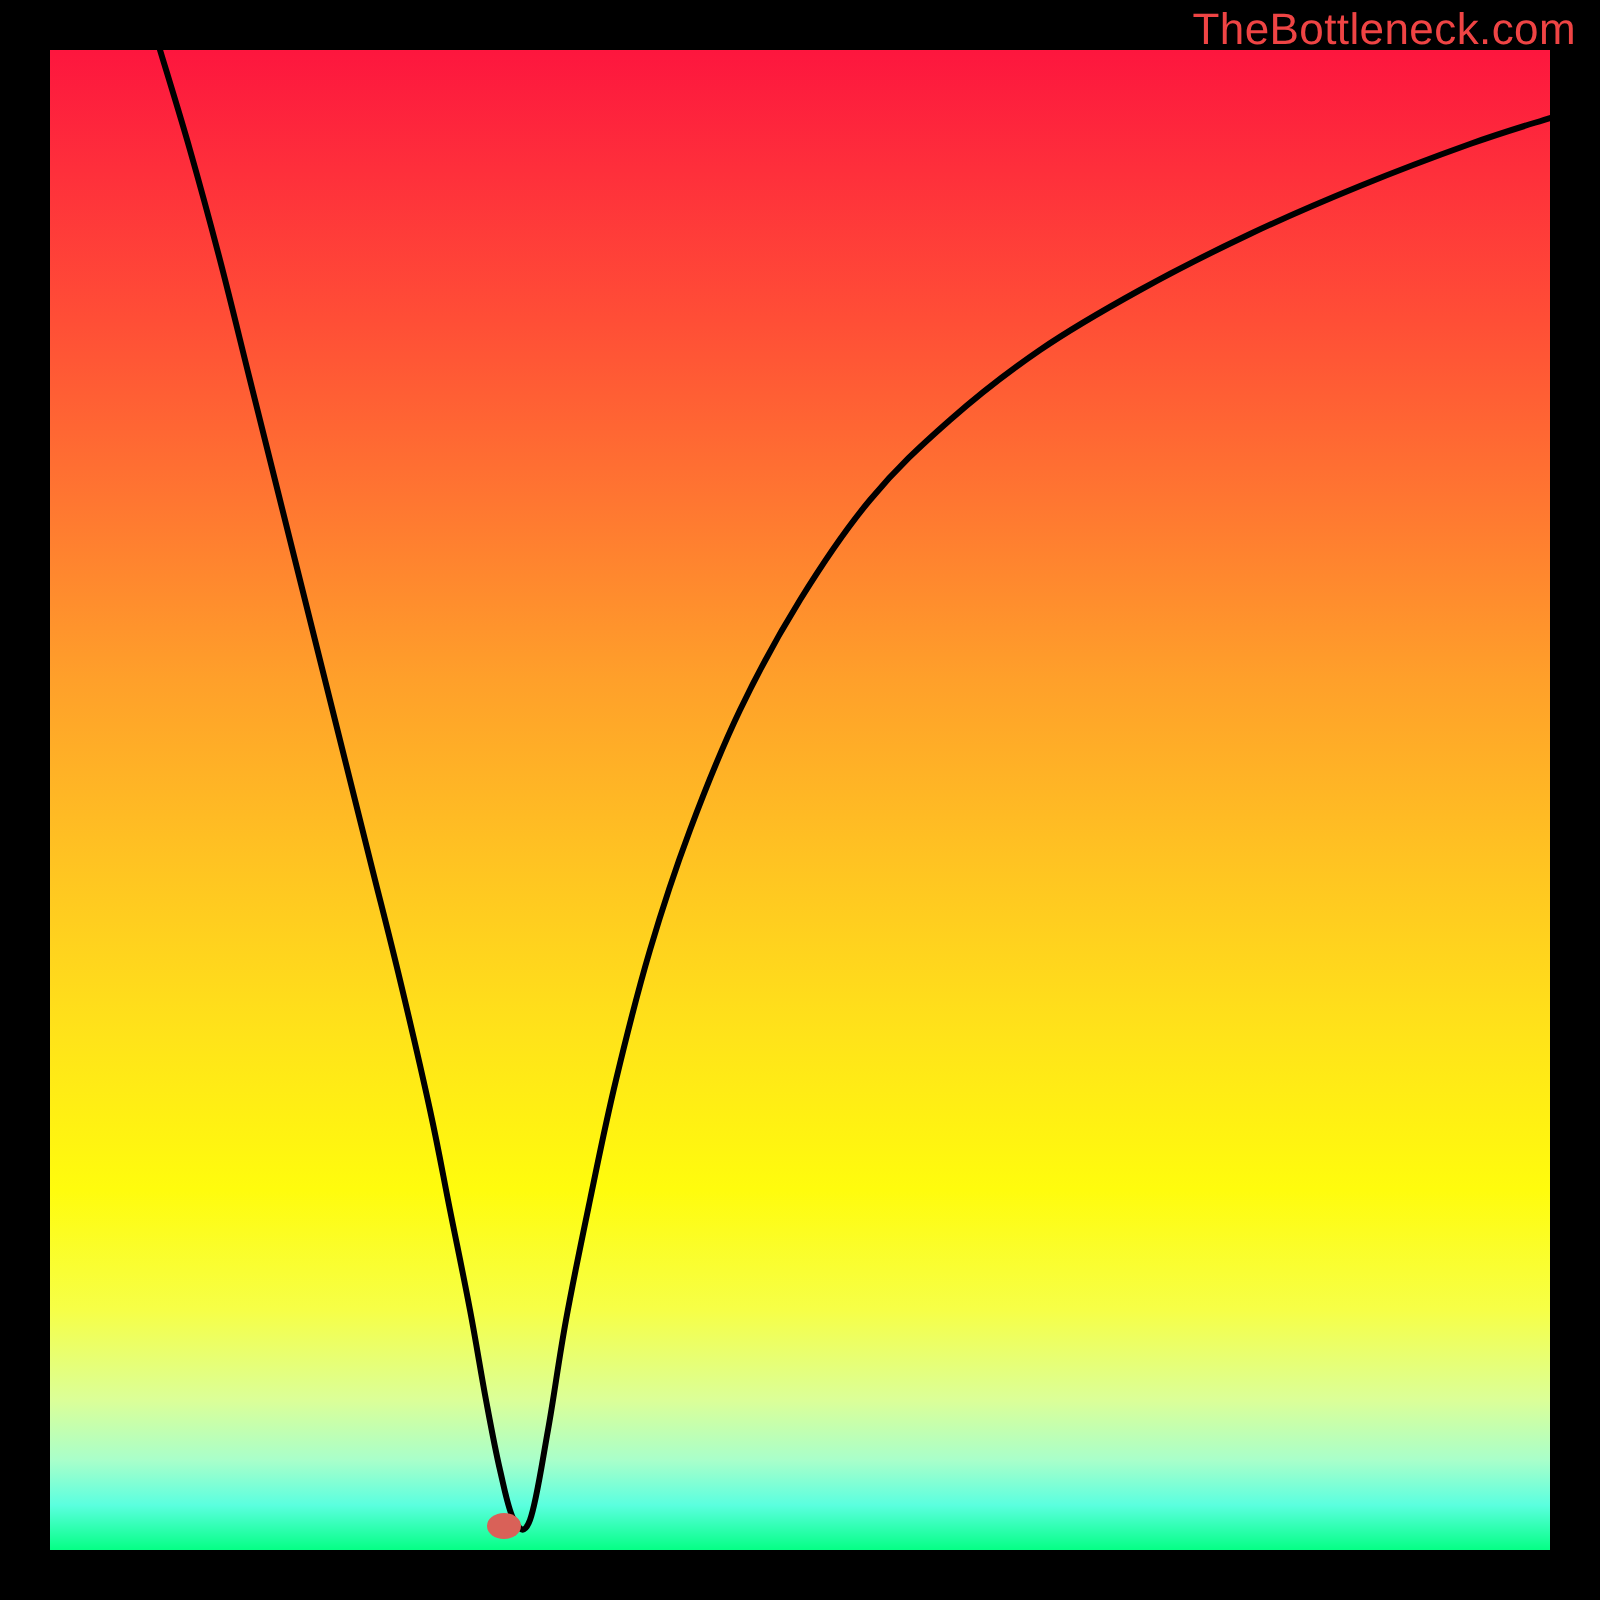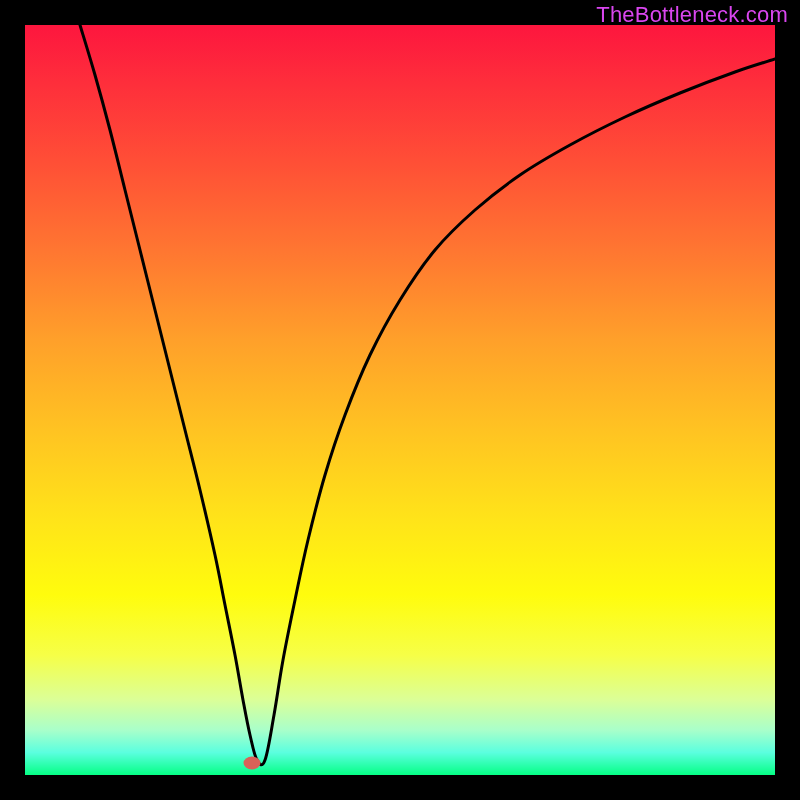--- a/index.html
+++ b/index.html
@@ -36,21 +36,21 @@
       #dbff98 90%,
       #a9ffca 94%,
       #5bffdf 97%,
       #05ff85 100%
     );
   }
   .attribution {
     position: absolute;
     top: 2px;
     right: 12px;
-    color: #d946ef;
+    color: #ef4444;
     font-size: 22px;
     font-weight: 400;
     letter-spacing: 0.2px;
   }
   svg.curve {
     position: absolute;
     left: 0;
     top: 0;
     width: 750px;
     height: 750px;

